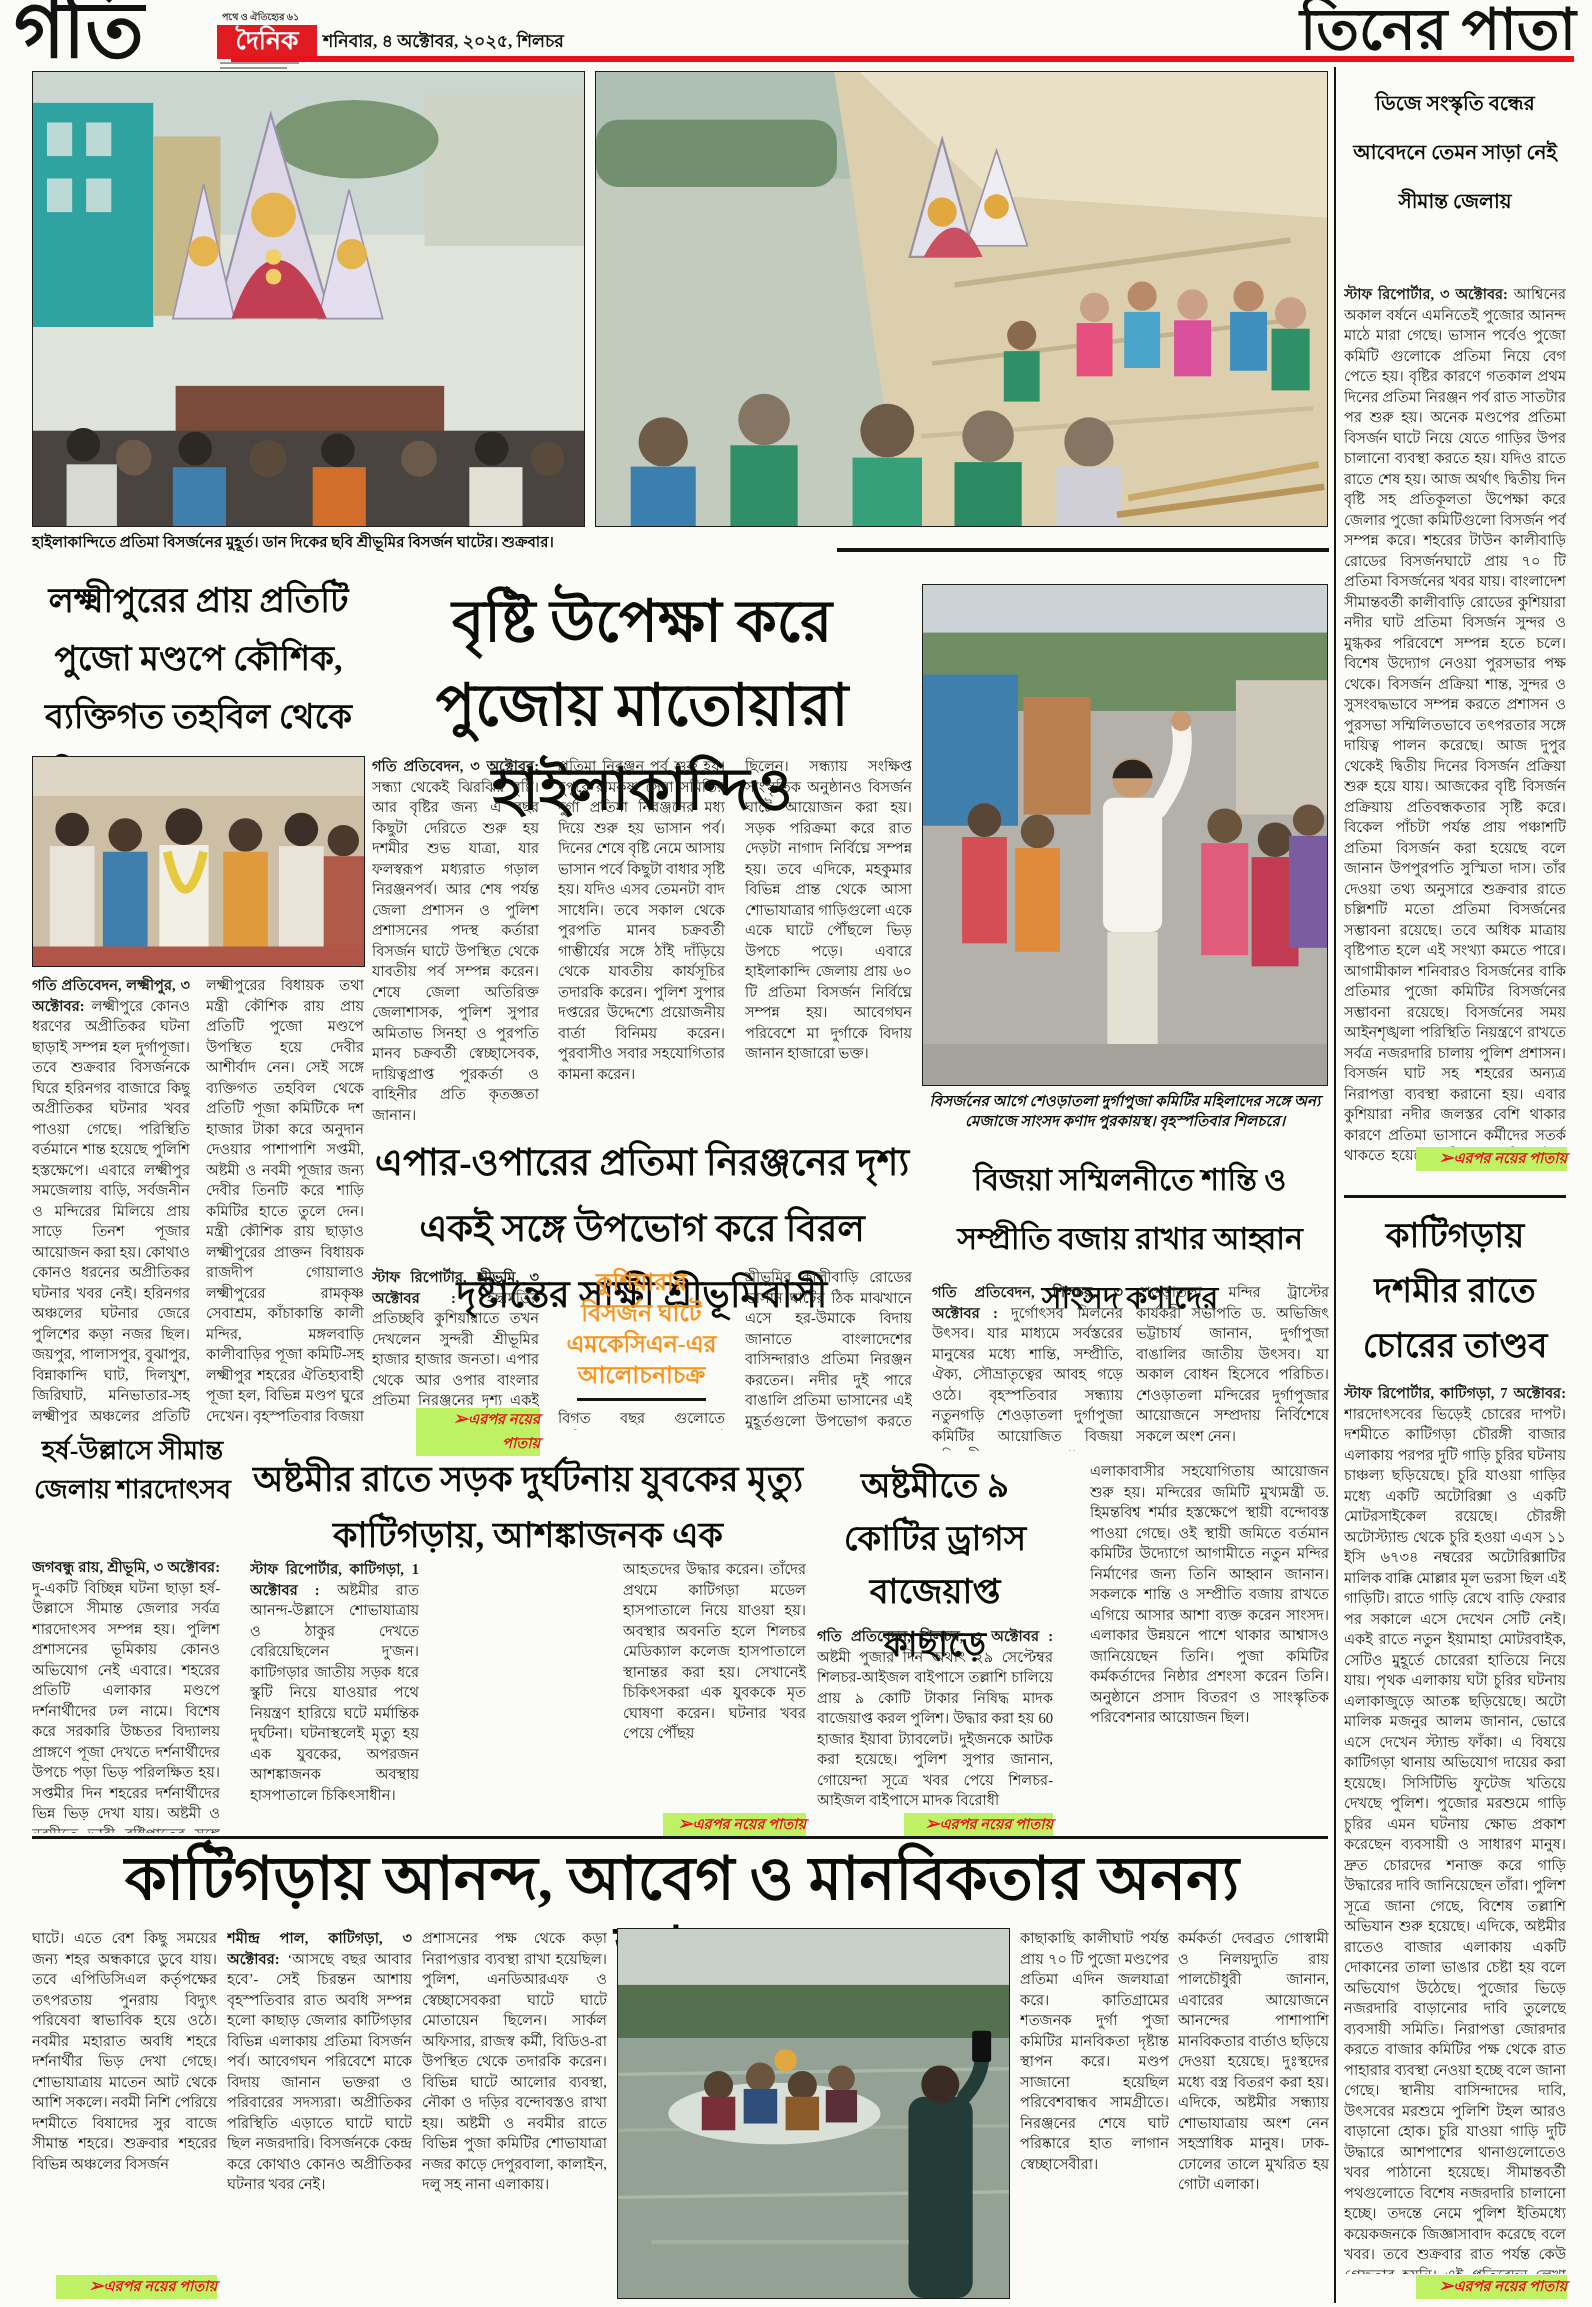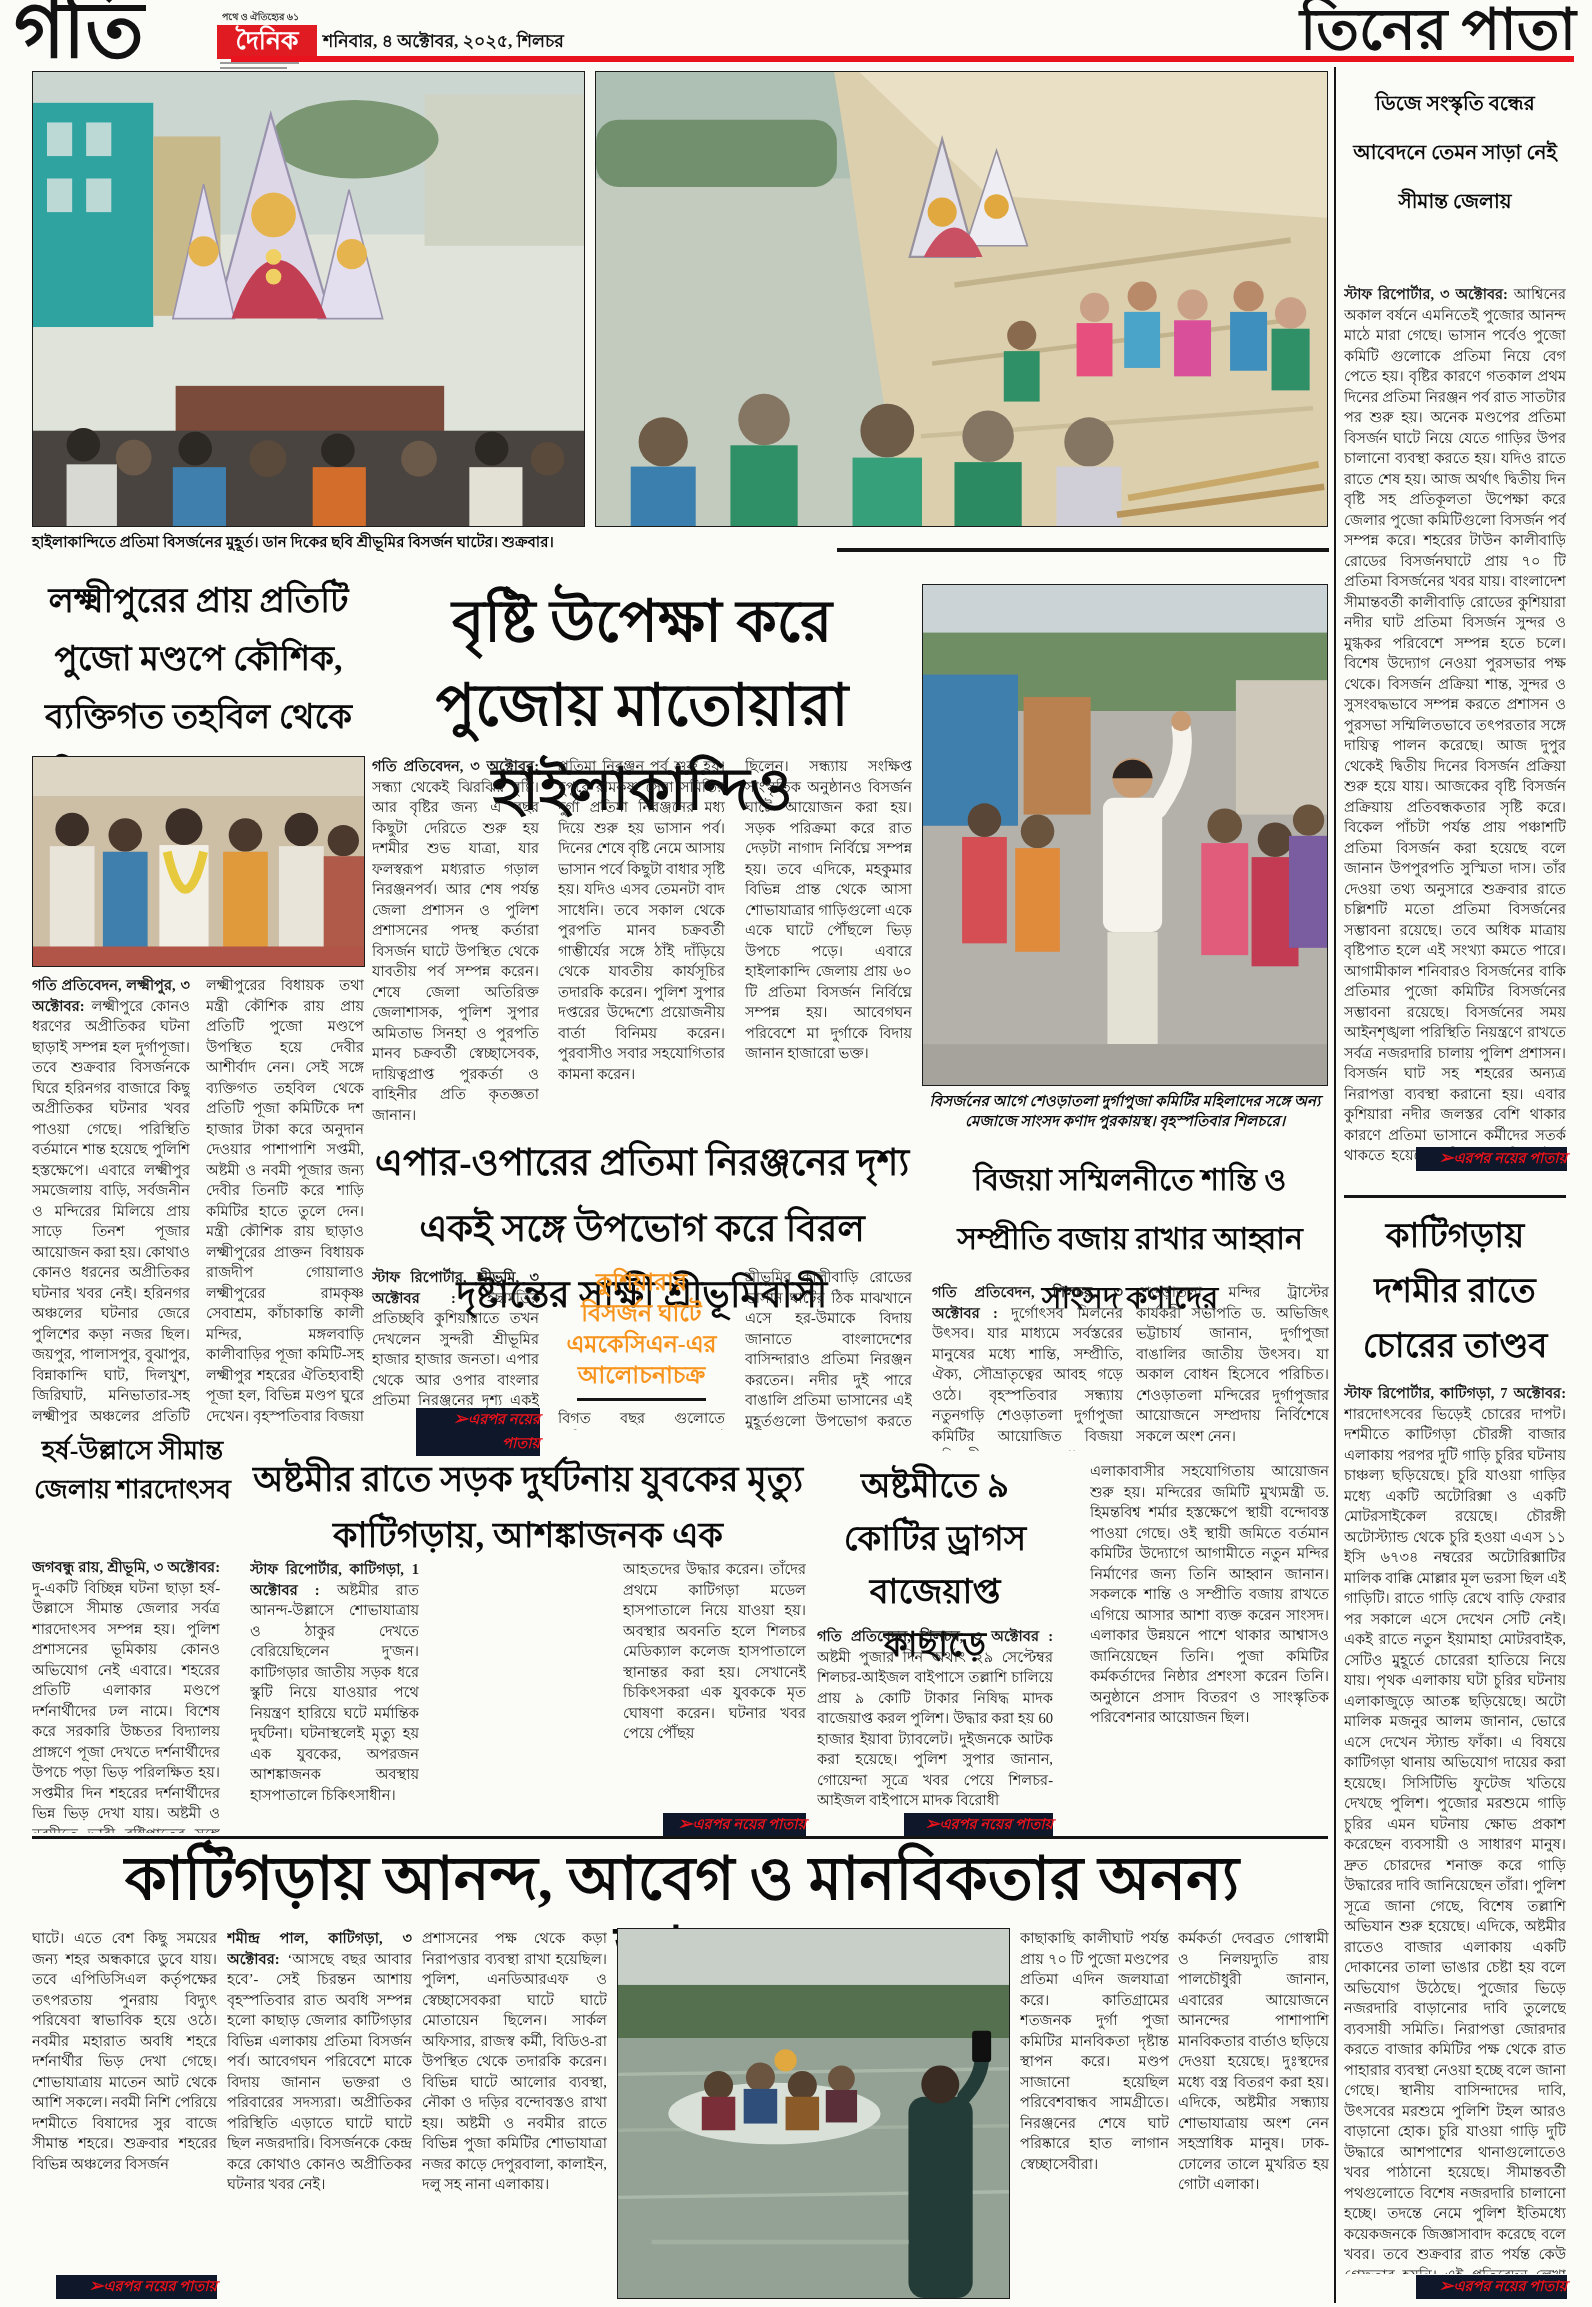--- a/index.html
+++ b/index.html
@@ -4,21 +4,21 @@
 <style>
   html,body{margin:0;padding:0;background:#8a8a8a;}
   .page{position:relative;width:1593px;height:2307px;background:#fbfbf8;
         font-family:"Liberation Serif","DejaVu Serif",serif;color:#121212;overflow:hidden;}
   .abs{position:absolute;}
   .hl{font-weight:bold;color:#0b0b0b;text-align:center;}
   .bt{font-size:14.6px;line-height:20.5px;text-align:justify;overflow:hidden;color:#1a1a1a;}
   .bt b{font-weight:bold;}
   .byline{font-weight:bold;}
   .caption{font-weight:bold;font-size:15px;line-height:20px;color:#0c0c0c;}
-  .marker{color:#e8131c;font-weight:bold;font-style:italic;font-size:14.6px;text-align:right;background:#0f172a;}
+  .marker{color:#e8131c;font-weight:bold;font-style:italic;font-size:14.6px;text-align:right;background:#bef264;}
   .rule{background:#151515;}
   .redrule{background:#e8131c;}
   .photo{border:1.7px solid #1c1c1c;box-sizing:border-box;overflow:hidden;background:#ccc;}
   .photo svg{display:block;width:100%;height:100%;}
   .subheadC{color:#f7941d;font-weight:bold;font-size:23.6px;line-height:31px;text-align:center;}
   .logo-gati{font-weight:bold;font-size:78px;line-height:67px;letter-spacing:-2.2px;}
   .dainik-box{background:#e01b22;color:#ffffff;font-weight:bold;font-size:25px;
               display:flex;align-items:center;justify-content:center;}
   .tiny-bar{background:#9a9a9a;height:2.2px;margin:2.2px 3.4px;}
 </style>

